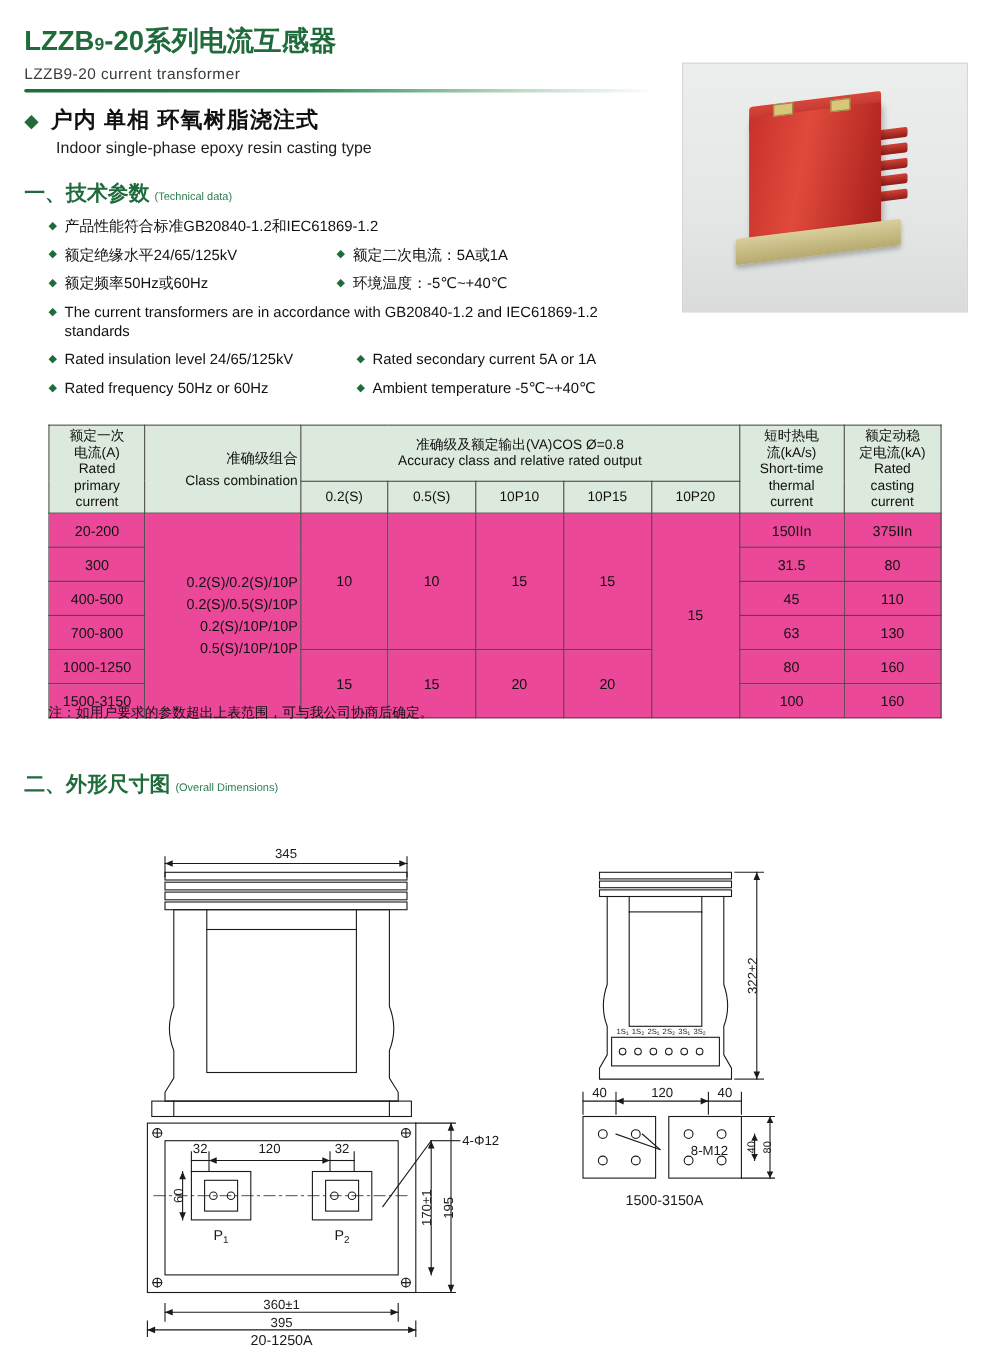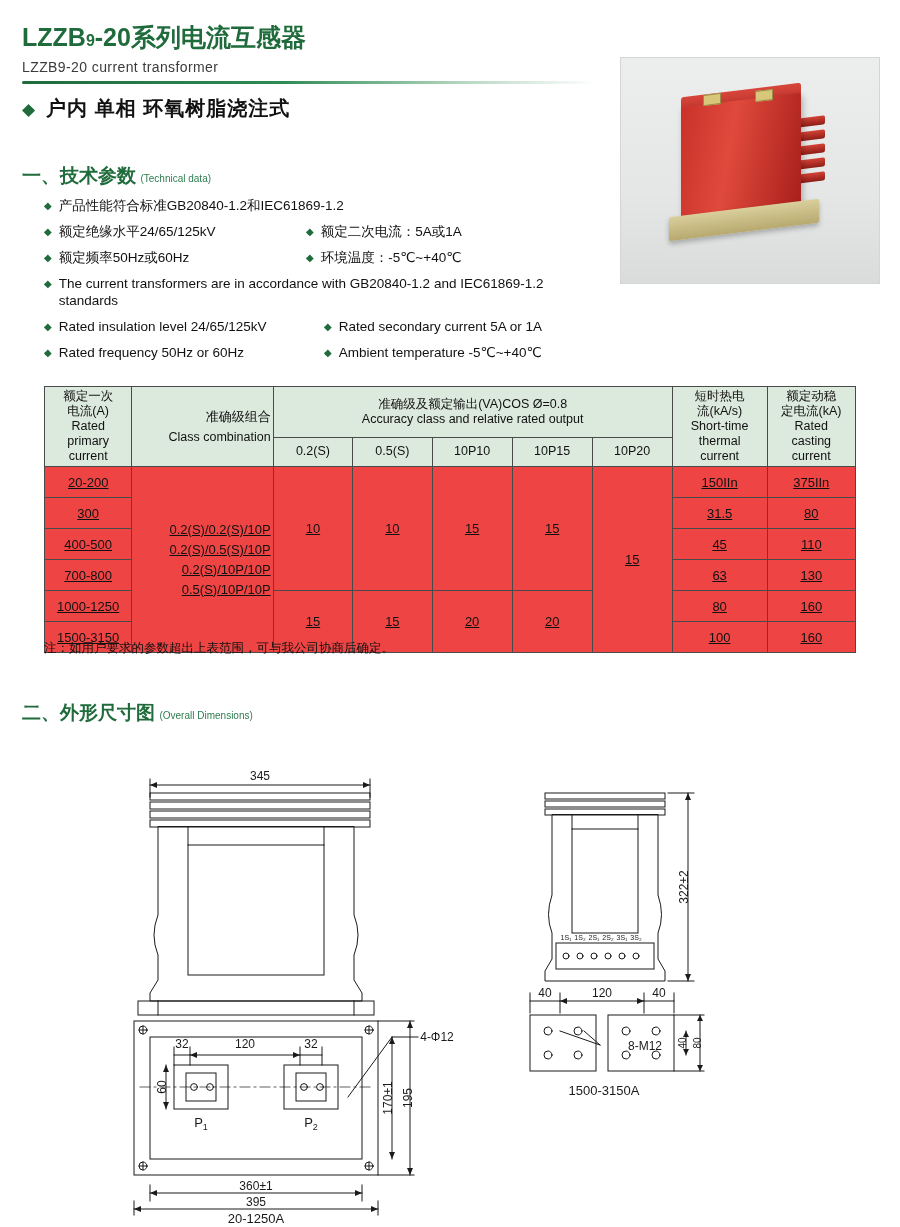--- a/index.html
+++ b/index.html
@@ -89,21 +89,21 @@
   .wide{width:100%;}
 
   
   .tbl{position:absolute;left:44px;top:386px;width:812px;border-collapse:collapse;}
   .tbl td,.tbl th{
     border:1px solid #4a4a4a;text-align:center;vertical-align:middle;
     font-size:13px;color:#111;padding:2px 2px;
   }
   .tbl thead td{background:#dce9dd;line-height:15px;font-size:12.5px;}
   .tbl .hd-en{font-size:12.5px;}
-  .tbl tbody td{height:26px;background:#ef4444;text-decoration:underline;}
+  .tbl tbody td{height:26px;background:#ec4899;}
   .tbl .first{width:96px;}
   .tbl .cls{width:148px;font-size:13px;line-height:20px;text-align:right;}
   .tbl .acc{width:88px;}
   .tbl .st{width:106px;}
   .tbl .dy{width:98px;}
 
   .note{position:absolute;left:44px;top:640px;width:820px;font-size:12.5px;color:#111;}
   .note .n2{margin-top:2px;font-size:12px;color:#222;}
 
   
@@ -137,20 +137,21 @@
       <div class="top"></div>
       <div class="body"></div>
       <div class="pad" style="left:40px;top:6px;"></div>
       <div class="pad" style="left:92px;top:2px;"></div>
       <div class="base"></div>
     </div>
   </div>
 
   <div class="lead">
     <div class="lead-cn"><span class="dia">◆</span><span>户内  单相  环氧树脂浇注式</span></div>
+    <div class="lead-en">Indoor single-phase epoxy resin casting type</div>
   </div>
 
   <div class="sec" style="left:22px;top:163px;">
     <span class="sec-cn">一、技术参数</span>
     <span class="sec-en">(Technical data)</span>
   </div>
 
   <div class="specs">
     <div class="row">
       <div class="cell wide">

